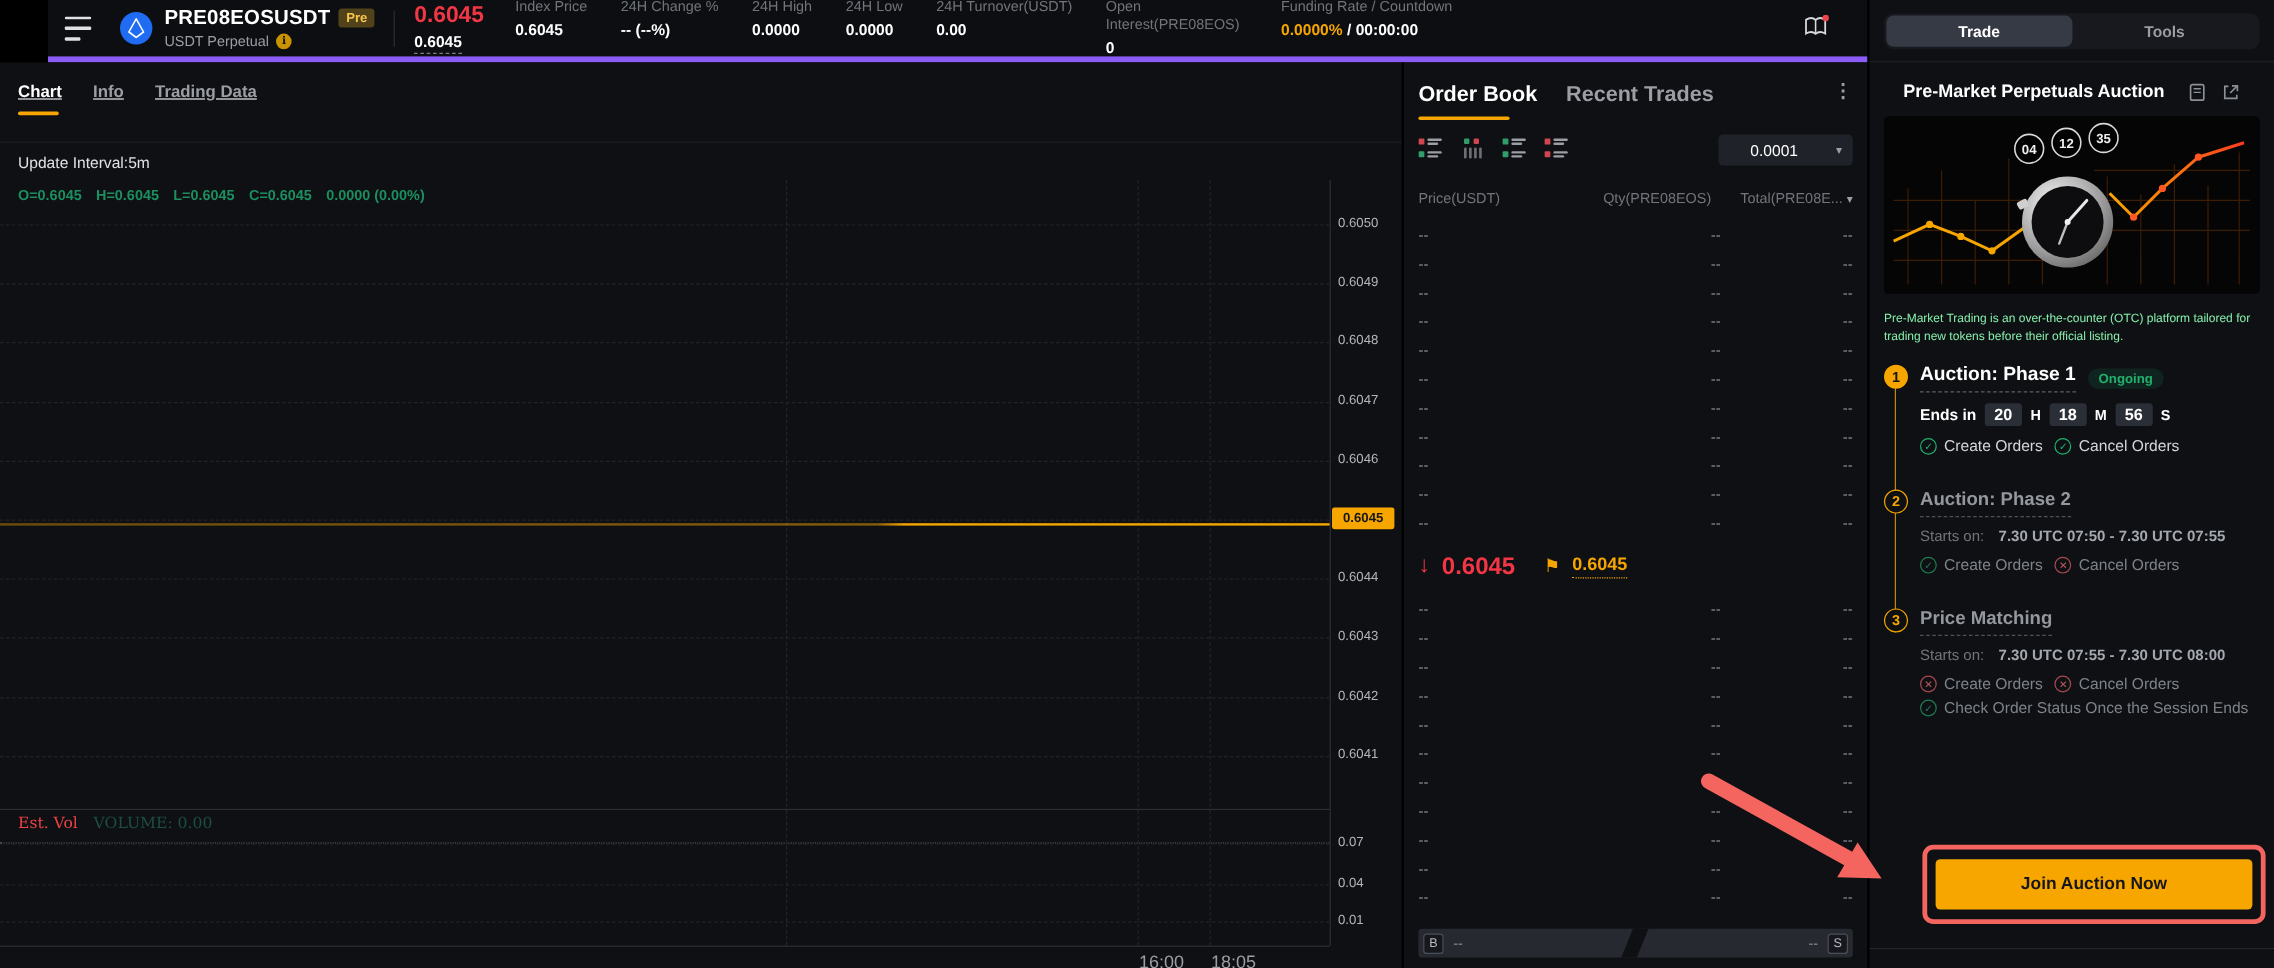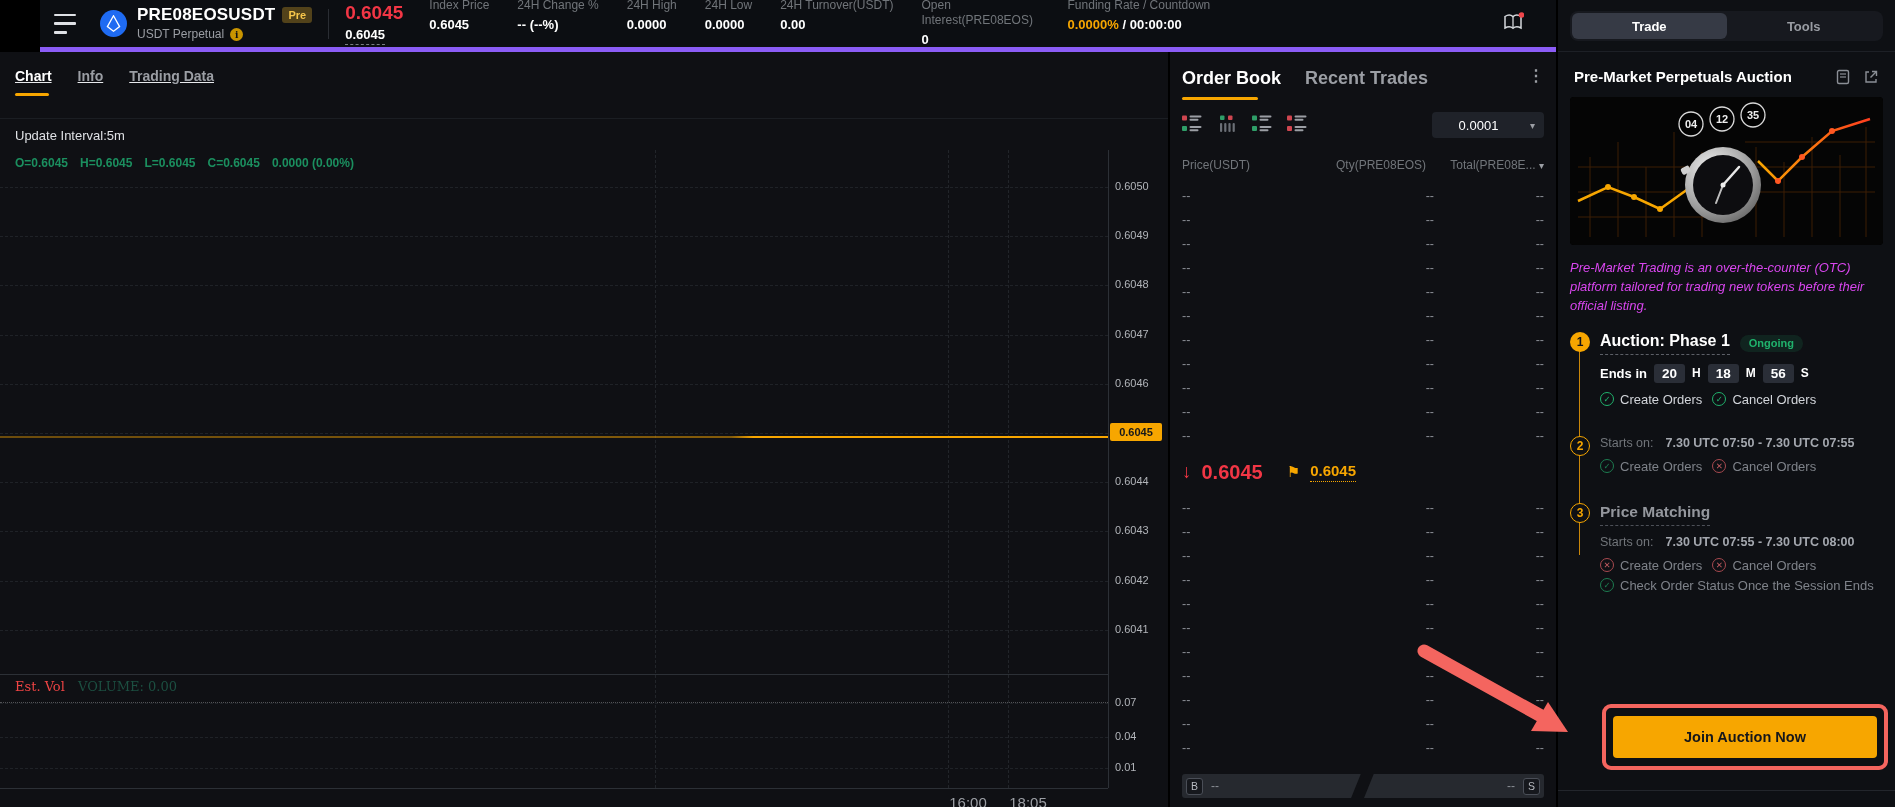--- a/index.html
+++ b/index.html
@@ -89,25 +89,25 @@
   .ratio-cut{position:absolute;left:48%;top:-8px;width:12px;height:42px;background:#0f1014;transform:rotate(22deg);}
   .bs-badge{width:17px;height:17px;border:1px solid #4a4e57;background:#16181d;color:#b7bac0;border-radius:3px;font-size:10.5px;display:flex;align-items:center;justify-content:center;z-index:1;}
   .bs-b{margin-left:4px;} .bs-s{margin-right:4px;}
   .ratio-val{color:#8b8f96;font-size:12px;z-index:1;}
   .rv-b{margin-left:8px;} .rv-s{margin-right:8px;margin-left:auto;}
   
   .rp-tabs-wrap{padding:11px 12px 10px;border-bottom:1px solid #1d2026;}
   #rp-tabs{height:30px;background:#17191f;border-radius:8px;display:flex;padding:2px;}
   .rp-tab{flex:1;border-radius:6px;display:flex;align-items:center;justify-content:center;font-weight:700;font-size:13px;color:#999ca3;cursor:pointer;}
   .rp-tab.active{background:#363a45;color:#fff;}
-  .rp-title-row{display:flex;align-items:center;justify-content:space-between;padding:16px 16px 10px;}
+  .rp-title-row{display:flex;align-items:center;justify-content:space-between;padding:16px 28px 10px;}
   .rp-title{font-size:15px;font-weight:700;color:#fff;}
   .rp-title-icons{display:flex;gap:12px;align-items:center;}
   .promo{margin:2px 12px 0;height:148px;border-radius:4px;overflow:hidden;background:#000;}
-  .rp-desc{padding:14px 12px 0;font-size:13px;line-height:1.45;color:#d946ef;font-style:italic;}
+  .rp-desc{padding:14px 12px 0;font-size:10px;line-height:1.45;color:#86efac;}
   #phases{position:relative;margin:16px 12px 0;}
   .tl-line{position:absolute;left:9px;top:14px;width:1px;background:#c8860a;z-index:0;}
   .phase{position:relative;padding-left:30px;margin-bottom:29px;z-index:1;}
   .ph-circle{position:absolute;left:0;top:0;width:20px;height:20px;border-radius:50%;display:flex;align-items:center;justify-content:center;font-size:12px;font-weight:700;z-index:2;}
   .ph-circle.filled{background:#f7a600;color:#121318;}
   .ph-circle.outline{background:#0e1014;border:1px solid #f7a600;color:#f7a600;}
   .ph-head{display:flex;align-items:center;gap:10px;}
   .ph-title{font-size:15.5px;font-weight:700;color:#94979d;border-bottom:1px dashed #4d5058;padding-bottom:4px;}
   .phase.active .ph-title{color:#fff;font-size:16px;border-bottom-color:#5c5f67;}
   .badge-ongoing{background:rgba(32,178,108,.13);color:#20b26c;font-size:11px;font-weight:600;padding:2.5px 9px;border-radius:10px;}
@@ -546,20 +546,23 @@
               <span class="ph-item-text">Create Orders</span>
             </span>
             <span class="ph-item">
               <span class="ic-ok">✓</span>
               <span class="ph-item-text">Cancel Orders</span>
             </span>
           </div>
         </div>
         <div class="phase">
           <div class="ph-circle outline">2</div>
+          <div class="ph-head">
+            <span class="ph-title">Auction: Phase 2</span>
+          </div>
           <div class="ph-sched"><span class="sched-lbl">Starts on:</span><span class="sched-val">7.30 UTC 07:50 - 7.30 UTC 07:55</span></div>
           <div class="ph-items">
             <span class="ph-item">
               <span class="ic-ok">✓</span>
               <span class="ph-item-text">Create Orders</span>
             </span>
             <span class="ph-item">
               <span class="ic-no">✕</span>
               <span class="ph-item-text">Cancel Orders</span>
             </span>

